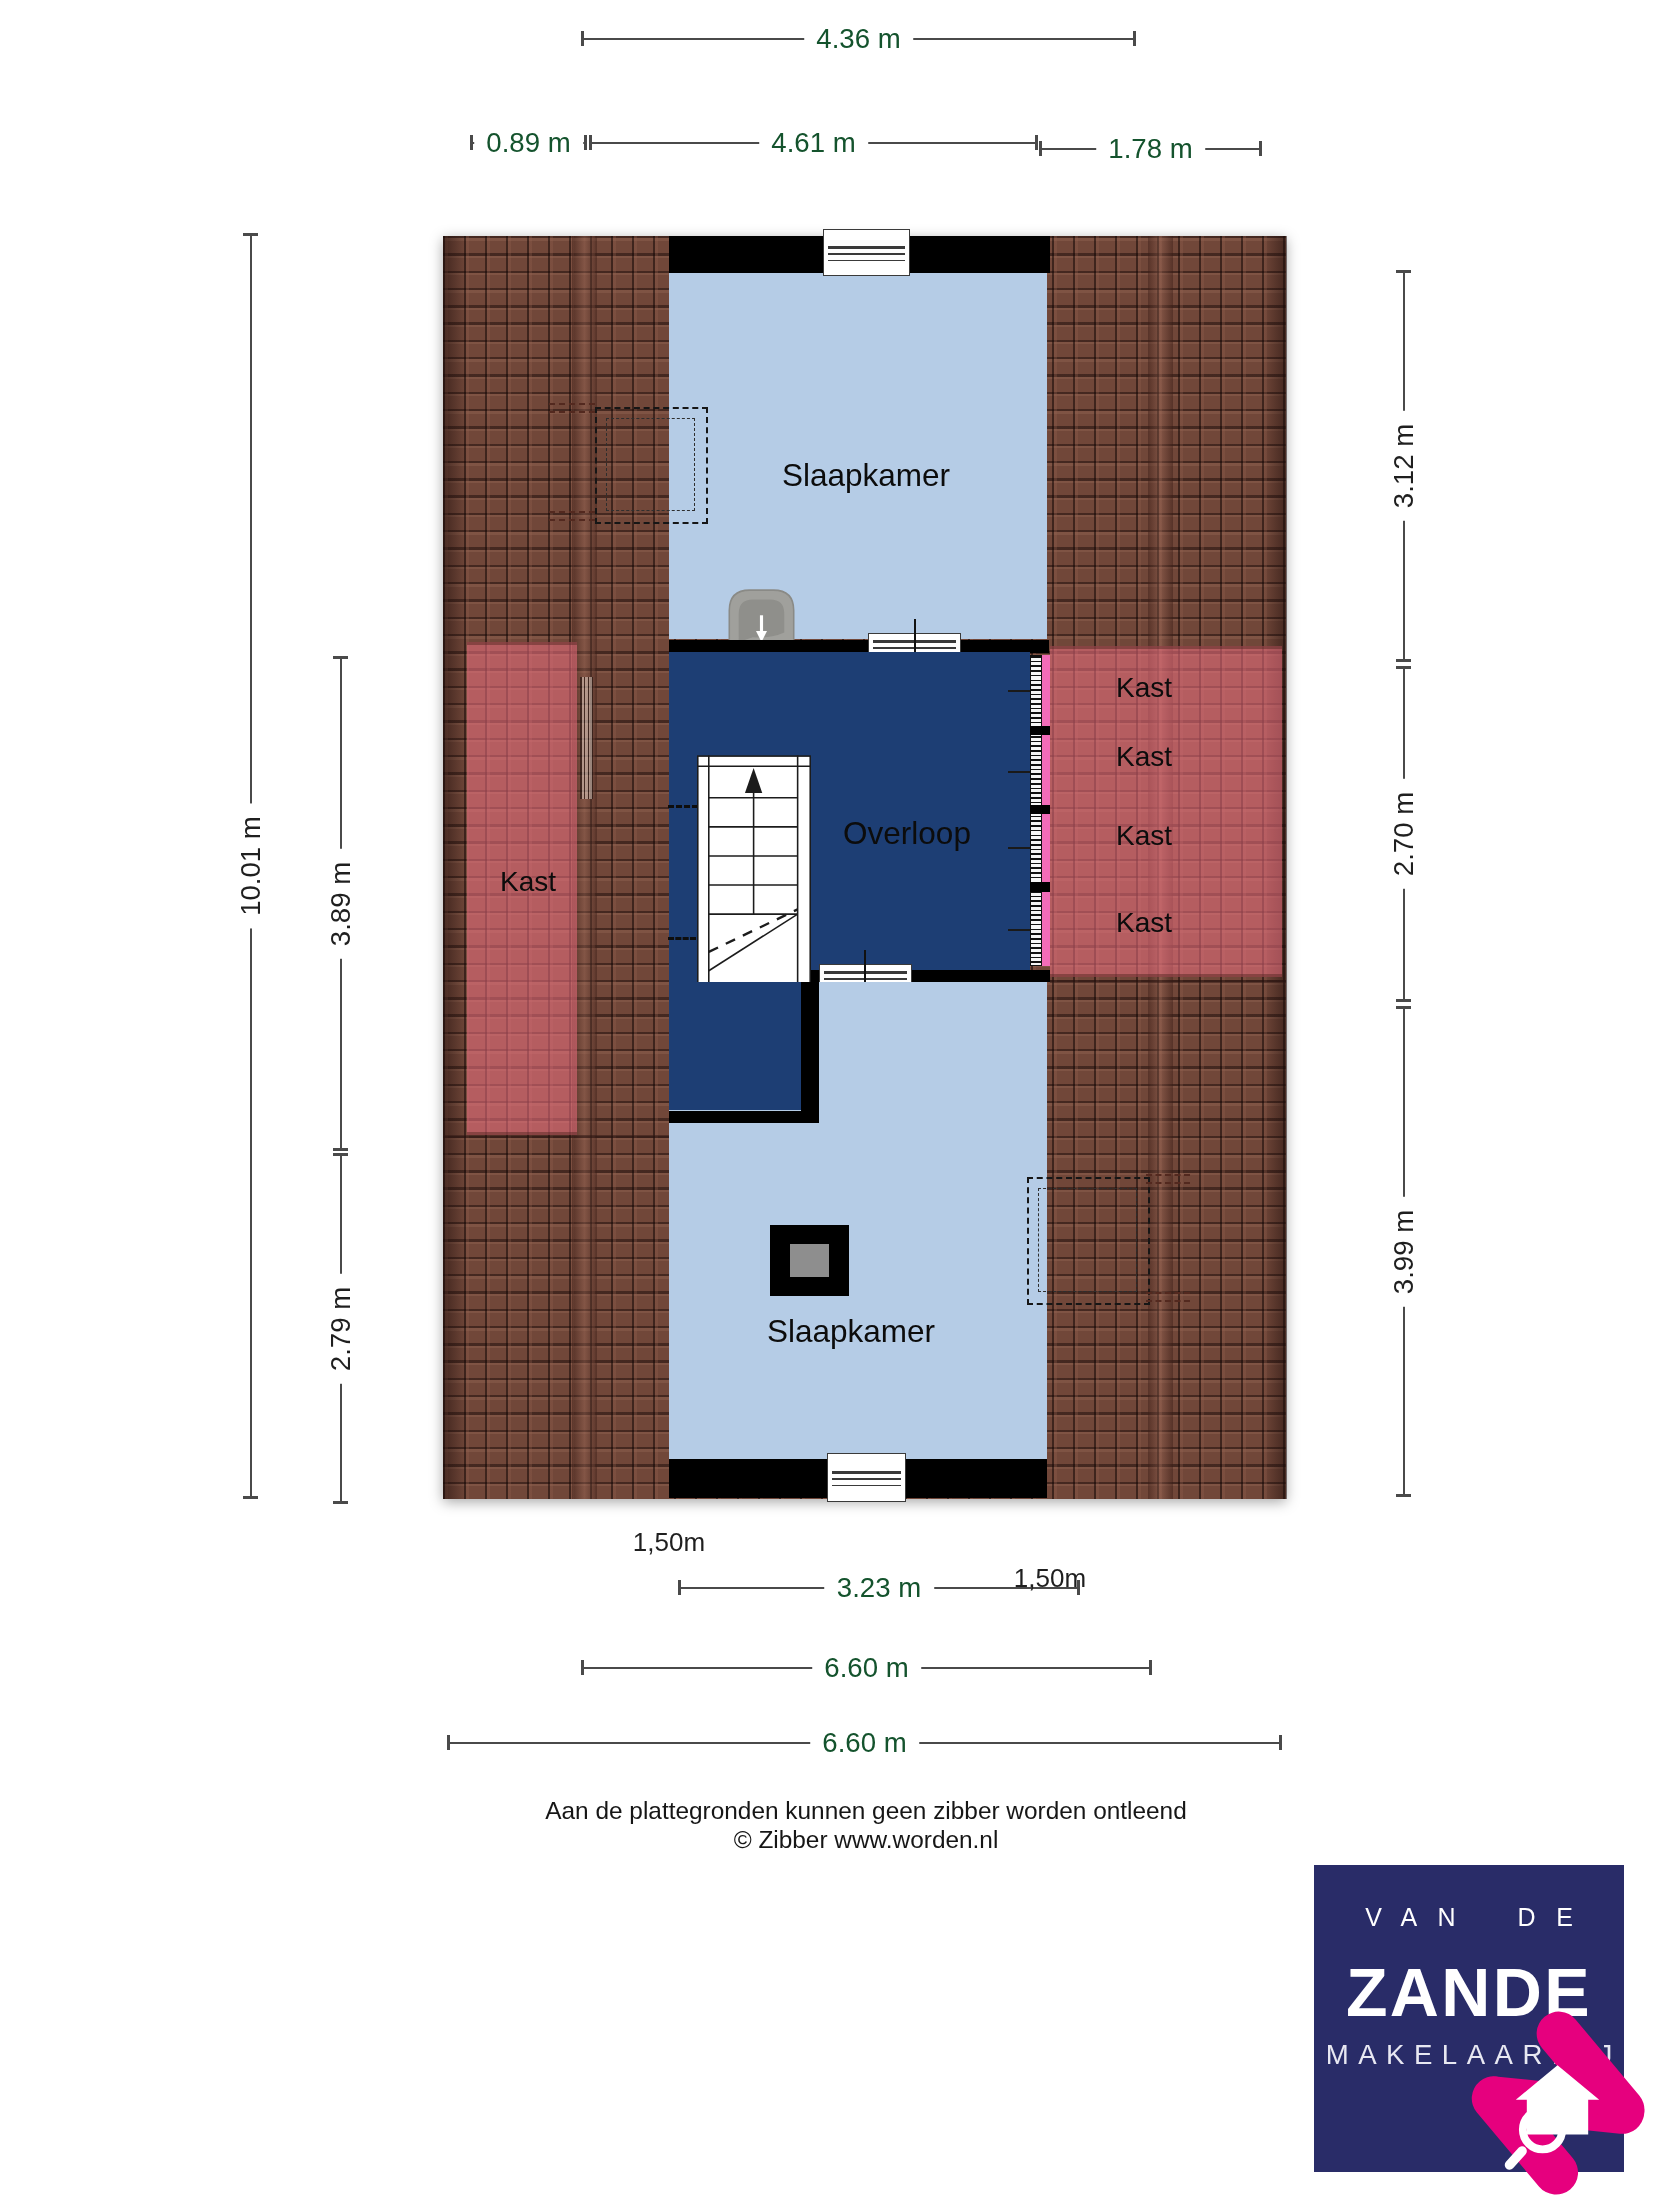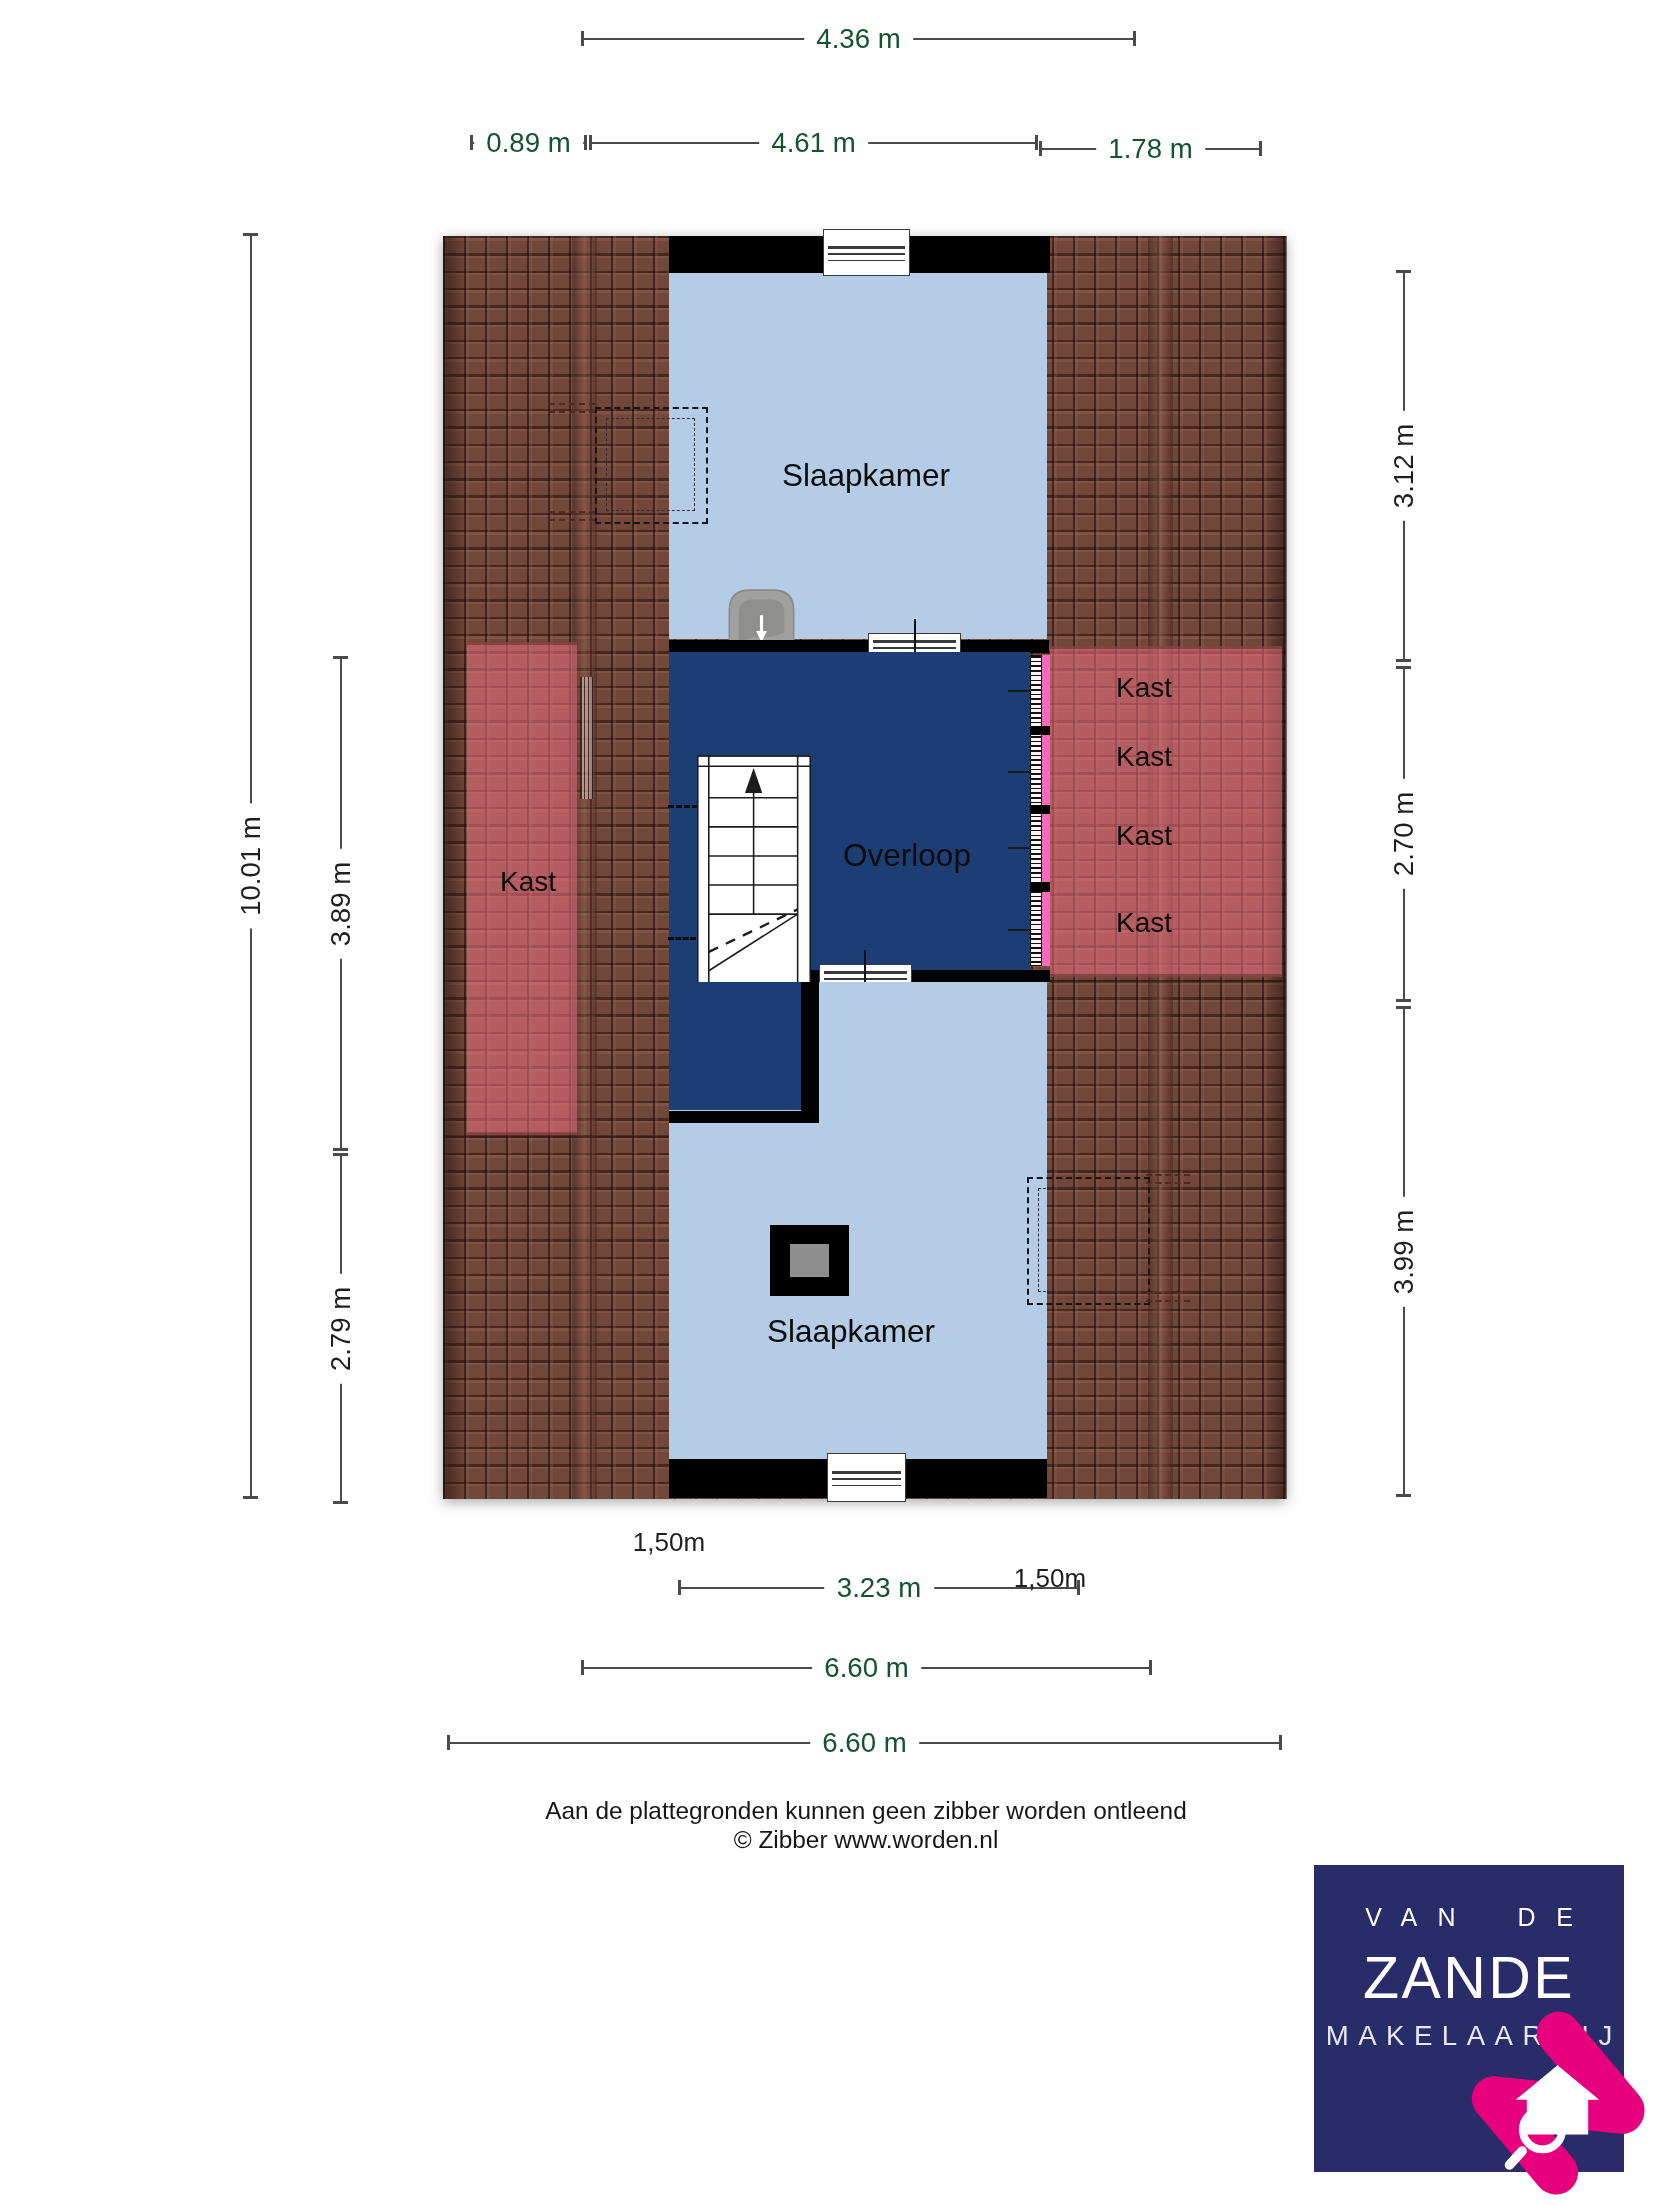--- a/index.html
+++ b/index.html
@@ -57,21 +57,21 @@
   .dashmark{position:absolute;height:0;border-top:3.2px dashed #0e0e0e;}
 
   .roomlbl{position:absolute;transform:translate(-50%,-50%);font-size:31.5px;color:#0c0c0c;white-space:nowrap;}
   .kastlbl{position:absolute;transform:translate(-50%,-50%);font-size:28px;color:#0c0c0c;white-space:nowrap;}
 
   
   .footnote{position:absolute;transform:translateX(-50%);font-size:24.4px;color:#161616;white-space:nowrap;}
   #logo-box{position:absolute;left:1314px;top:1865px;width:310px;height:307px;background:#292c68;}
   #logo-text{position:absolute;left:0;right:0;top:38px;display:flex;flex-direction:column;align-items:center;color:#fff;}
   #logo-line1{font-size:25px;letter-spacing:20.5px;text-indent:20.5px;word-spacing:14px;font-weight:400;}
-  #logo-line2{font-size:59px;font-weight:normal;letter-spacing:2.4px;margin-top:12px;}
+  #logo-line2{font-size:68px;font-weight:bold;letter-spacing:2.4px;margin-top:21px;}
   #logo-line3{font-size:27.6px;letter-spacing:9.5px;text-indent:9.5px;margin-top:7.9px;color:#e8e8f2;}
 </style>
 </head>
 <body>
 
 <div id="canvas">
 
   <div class="abs tiles" style="left:443px;top:236px;width:843px;height:1263px;"></div>
   <div class="abs edgeL" style="left:443px;top:236px;width:23.6px;height:1263px;"></div>
   <div class="abs edgeR" style="left:1263px;top:236px;width:23.6px;height:1263px;"></div>
@@ -172,21 +172,21 @@
 
   <div class="abs wall" style="left:770px;top:1225px;width:79px;height:71px;"></div>
   <div class="abs" style="left:790px;top:1244px;width:39px;height:33px;background:#8e8e8e;"></div>
 
   <div class="dashrect" style="left:1027px;top:1177px;width:119px;height:124px;"></div>
   <div class="dashrect inner" style="left:1038px;top:1188px;width:97px;height:102px;"></div>
   <div class="dashext" style="left:1146px;top:1174px;width:44px;"></div>
   <div class="dashext" style="left:1146px;top:1292px;width:44px;"></div>
 
   <div class="roomlbl" style="left:866px;top:475px;">Slaapkamer</div>
-  <div class="roomlbl" style="left:907px;top:833px;margin-top:22px;">Overloop</div>
+  <div class="roomlbl" style="left:907px;top:833px;">Overloop</div>
   <div class="roomlbl" style="left:851px;top:1331px;">Slaapkamer</div>
   <div class="kastlbl" style="left:528px;top:882px;">Kast</div>
   <div class="kastlbl" style="left:1144px;top:688px;">Kast</div>
   <div class="kastlbl" style="left:1144px;top:757px;">Kast</div>
   <div class="kastlbl" style="left:1144px;top:836px;">Kast</div>
   <div class="kastlbl" style="left:1144px;top:923px;">Kast</div>
 
   <div class="hdim" style="left:583px;top:38px;width:551px;">
     <span class="lbl">4.36 m</span>
     </div>

